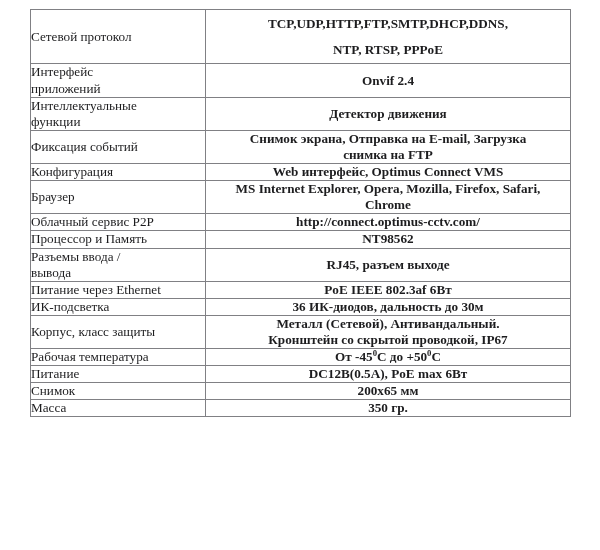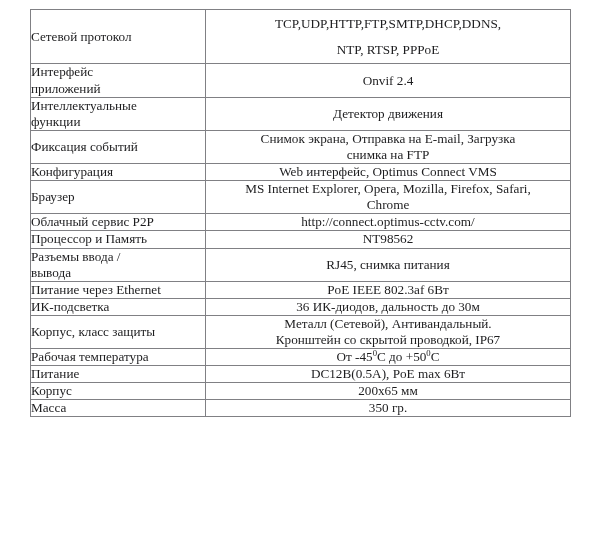--- a/index.html
+++ b/index.html
@@ -44,20 +44,21 @@
   .spec-table col.c-value { width: 365px; }
 
   .cell-param {
     padding: 3px 4px 3px 9px;
     text-align: left;
   }
 
   .cell-value {
     padding: 3px 8px;
     text-align: center;
+    font-weight: bold;
   }
 
   
   tr.row-loose .cell-value {
     line-height: 1.95;
     padding-top: 1px;
     padding-bottom: 1px;
   }
   tr.row-loose .cell-param {
     line-height: 1.22;
@@ -106,21 +107,21 @@
         <tr>
           <td class="cell-param"><span>Облачный сервис P2P</span></td>
           <td class="cell-value"><span>http://connect.optimus-cctv.com/</span></td>
         </tr>
         <tr>
           <td class="cell-param"><span>Процессор и Память</span></td>
           <td class="cell-value"><span>NT98562</span></td>
         </tr>
         <tr>
           <td class="cell-param"><span>Разъемы ввода /</span><br><span>вывода</span></td>
-          <td class="cell-value"><span>RJ45, снимка питания</span></td>
+          <td class="cell-value"><span>RJ45, разъем выходе</span></td>
         </tr>
         <tr>
           <td class="cell-param"><span>Питание через Ethernet</span></td>
           <td class="cell-value"><span>PoE IEEE 802.3af  6Вт</span></td>
         </tr>
         <tr>
           <td class="cell-param"><span>ИК-подсветка</span></td>
           <td class="cell-value"><span>36 ИК-диодов, дальность до 30м</span></td>
         </tr>
         <tr>
@@ -129,21 +130,21 @@
         </tr>
         <tr>
           <td class="cell-param"><span>Рабочая температура</span></td>
           <td class="cell-value"><span>От -45<sup>0</sup>С до +50<sup>0</sup>С</span></td>
         </tr>
         <tr>
           <td class="cell-param"><span>Питание</span></td>
           <td class="cell-value"><span>DC12В(0.5А), PoE max 6Вт</span></td>
         </tr>
         <tr>
-          <td class="cell-param"><span>Корпус</span></td>
+          <td class="cell-param"><span>Снимок</span></td>
           <td class="cell-value"><span>200x65 мм</span></td>
         </tr>
         <tr>
           <td class="cell-param"><span>Масса</span></td>
           <td class="cell-value"><span>350 гр.</span></td>
         </tr>
       </tbody>
   </table>
 </div>
 

